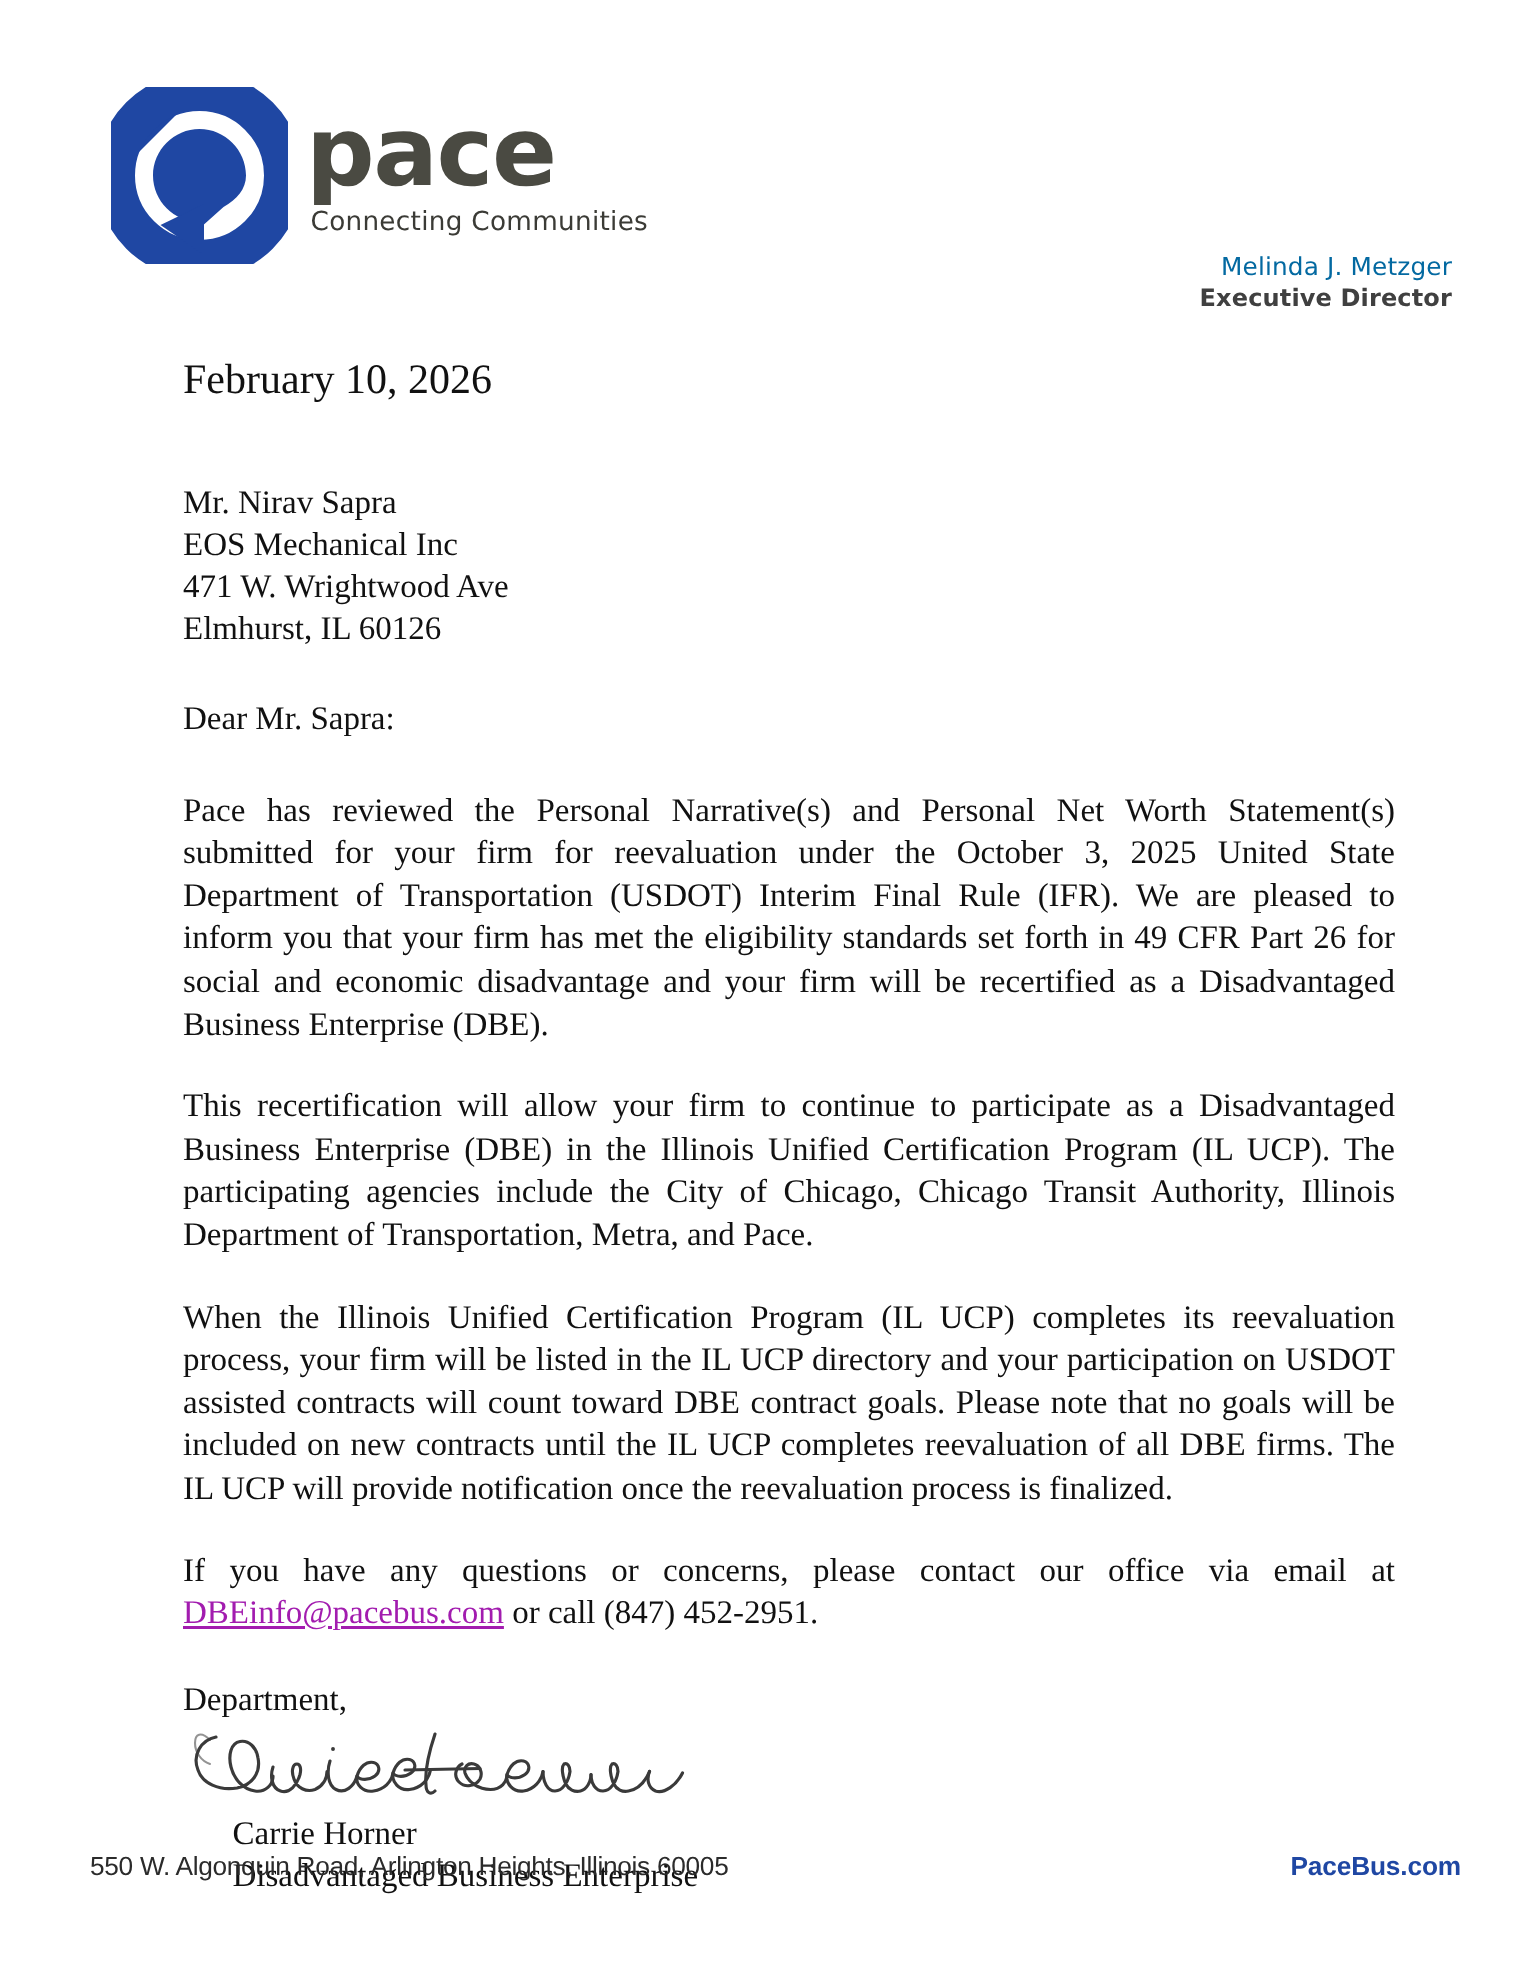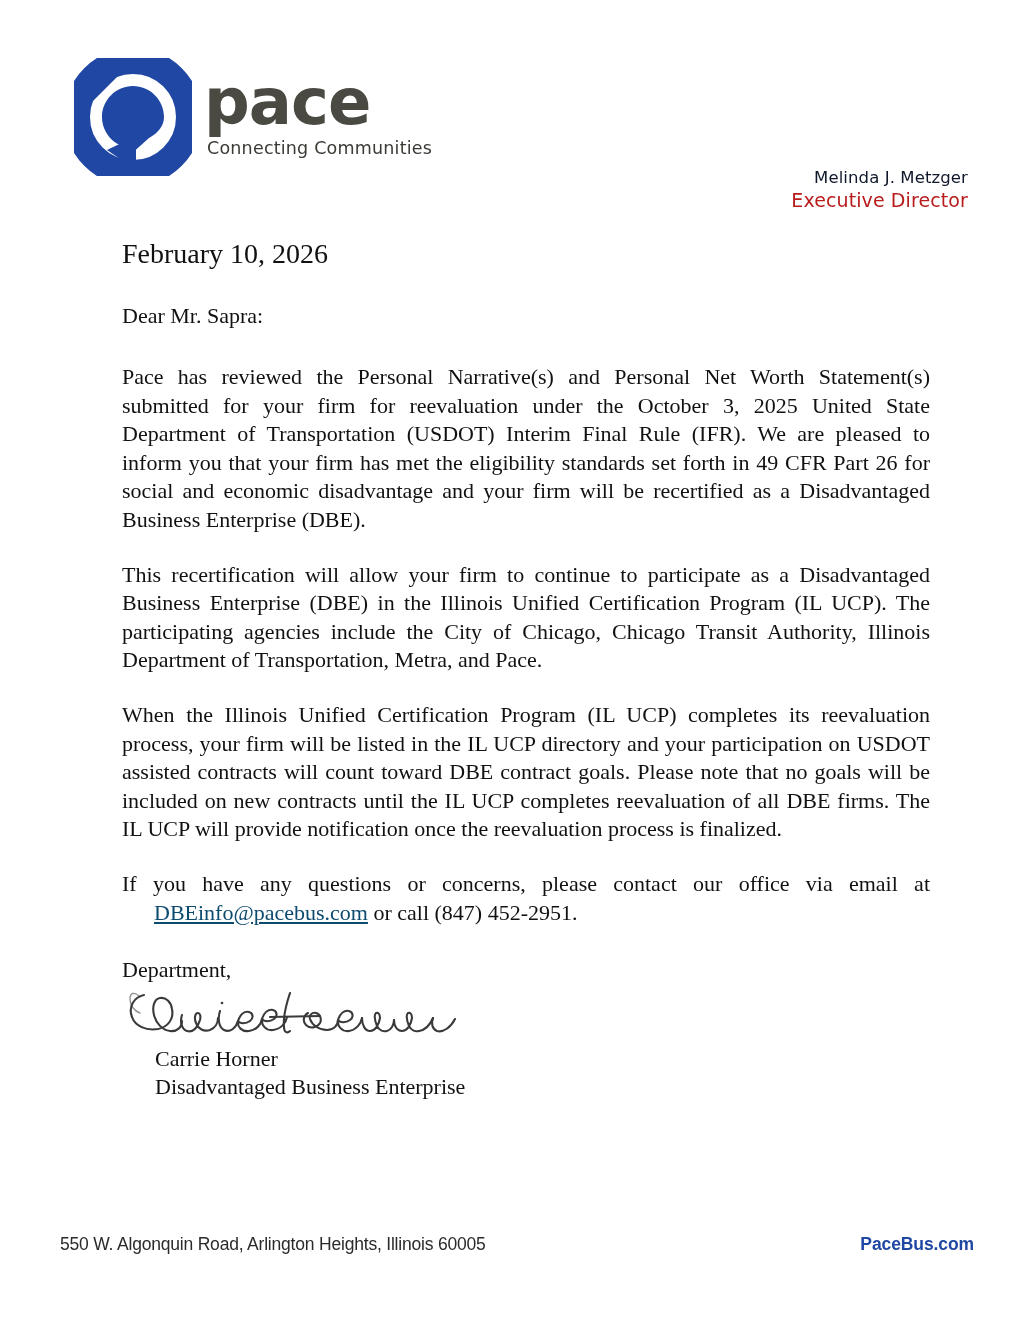--- a/index.html
+++ b/index.html
@@ -60,27 +60,27 @@
   }
   .exec-block {
     position: absolute;
     right: 52px;
     top: 168px;
     text-align: right;
     font-family: "DejaVu Sans", sans-serif;
   }
   .exec-name {
     font-size: 16.5px;
-    color: #0f172a;
+    color: #0369a1;
     letter-spacing: 0.1px;
   }
   .exec-title {
-    font-size: 19px;
-    font-weight: 400;
-    color: #b91c1c;
+    font-size: 16px;
+    font-weight: 700;
+    color: #404040;
     letter-spacing: 0.1px;
     margin-top: 2px;
   }
 
   
   .body-area {
     position: absolute;
     left: 122px;
     top: 236px;
     width: 808px;
@@ -102,22 +102,21 @@
   .para {
     margin-top: 26px;
     font-size: 22px;
     line-height: 1.30;
     text-align: justify;
     text-justify: inter-word;
   }
   .para.first { margin-top: 34px; }
   .email-link {
     text-decoration: underline;
-    color: #0c4a6e;
-    margin-left: 32px;
+    color: #a21caf;
   }
 
   
   .sign-off {
     margin-top: 30px;
     font-size: 22px;
   }
   .signature-wrap {
     margin-top: 2px;
     margin-left: 2px;
@@ -195,20 +194,26 @@
       <div class="exec-name">Melinda J. Metzger</div>
       <div class="exec-title">Executive Director</div>
     </div>
 
   </div>
 
   <div class="body-area">
 
     <div class="letter-date">February 10, 2026</div>
 
+    <div class="recipient">
+      <div>Mr. Nirav Sapra</div>
+      <div>EOS Mechanical Inc</div>
+      <div>471 W. Wrightwood Ave</div>
+      <div>Elmhurst, IL 60126</div>
+    </div>
 
     <div class="salutation">Dear Mr. Sapra:</div>
 
     <p class="para first">Pace has reviewed the Personal Narrative(s) and Personal Net Worth Statement(s) submitted for your firm for reevaluation under the October 3, 2025 United State Department of Transportation (USDOT) Interim Final Rule (IFR). We are pleased to inform you that your firm has met the eligibility standards set forth in 49 CFR Part 26 for social and economic disadvantage and your firm will be recertified as a Disadvantaged Business Enterprise (DBE).</p>
     <p class="para">This recertification will allow your firm to continue to participate as a Disadvantaged Business Enterprise (DBE) in the Illinois Unified Certification Program (IL UCP). The participating agencies include the City of Chicago, Chicago Transit Authority, Illinois Department of Transportation, Metra, and Pace.</p>
     <p class="para">When the Illinois Unified Certification Program (IL UCP) completes its reevaluation process, your firm will be listed in the IL UCP directory and your participation on USDOT assisted contracts will count toward DBE contract goals. Please note that no goals will be included on new contracts until the IL UCP completes reevaluation of all DBE firms.  The IL UCP will provide notification once the reevaluation process is finalized.</p>
 
     <p class="para"><span>If you have any questions or concerns, please contact our office via email at </span><a class="email-link" href="#">DBEinfo@pacebus.com</a><span> or call (847) 452-2951.</span></p>
 
     <div class="sign-off">Department,</div>

